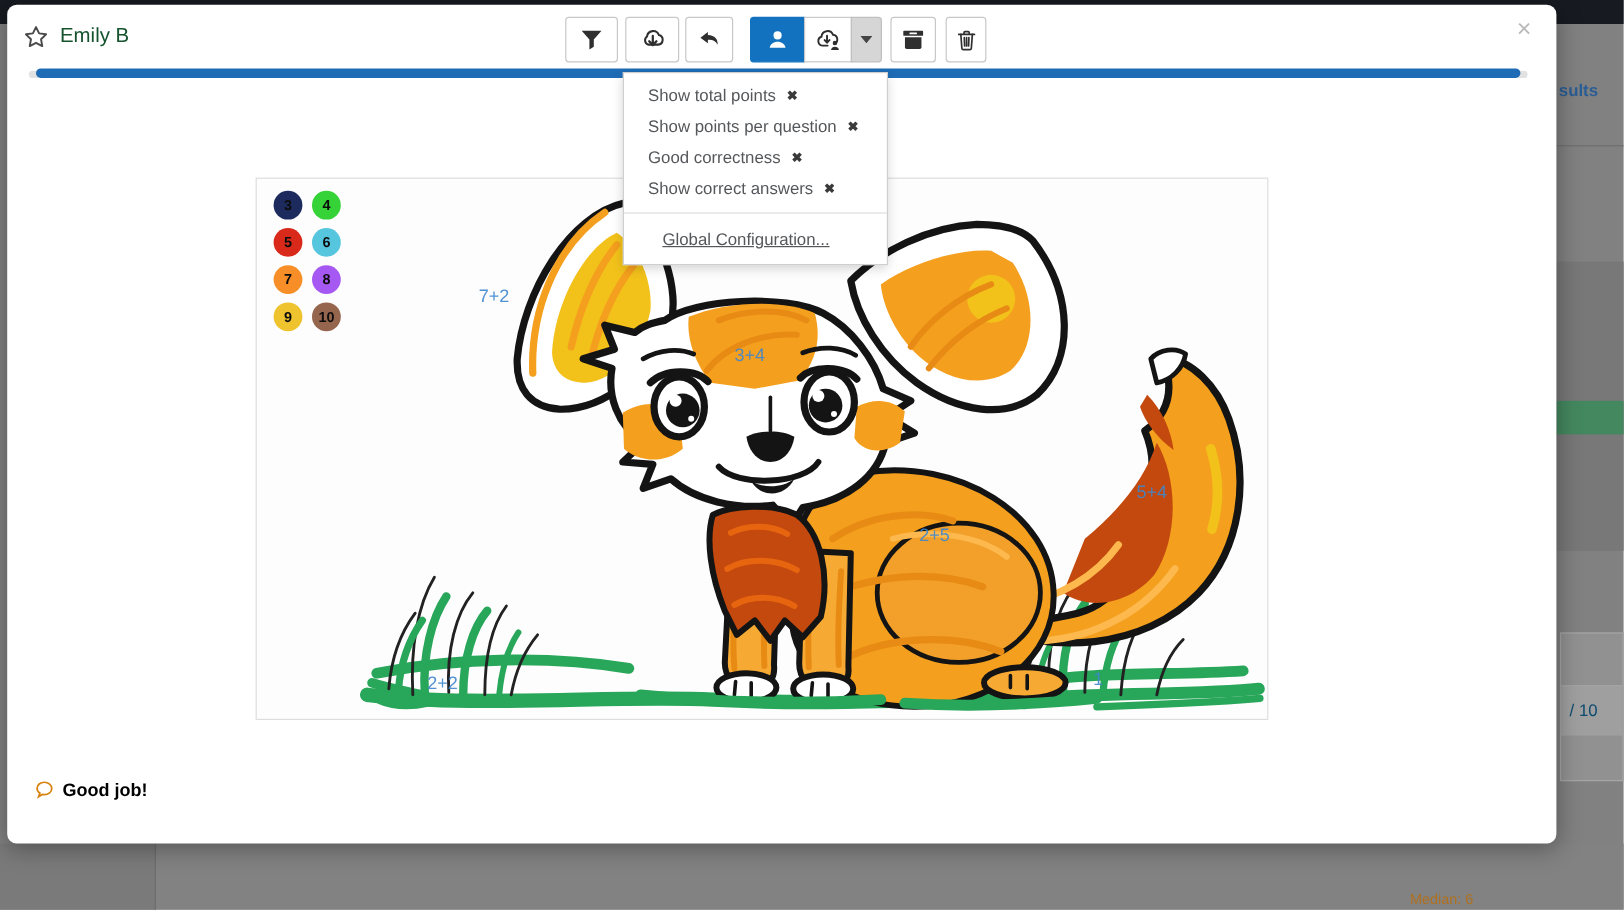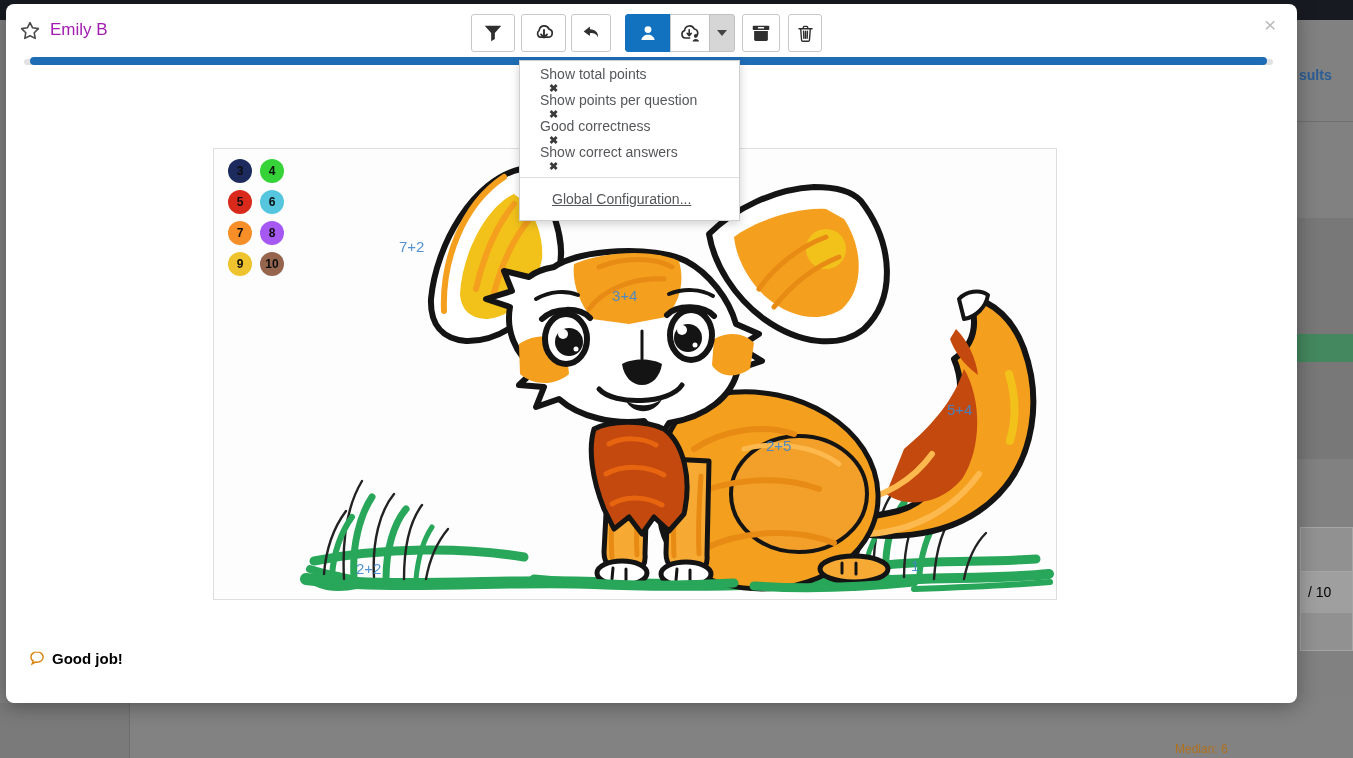--- a/index.html
+++ b/index.html
@@ -8,51 +8,51 @@
     font-family:"Liberation Sans",sans-serif;background:#818181;
   }
   
   .bg-topbar{position:absolute;left:0;top:0;width:1353px;height:20px;background:#171b21;}
   .bg-results{position:absolute;left:1299px;top:51px;font-size:14px;font-weight:700;color:#2a5d95;margin-top:16px;}
   .bg-divider-h{position:absolute;height:1px;background:#6f6f6f;}
   .bg-panel-dark{position:absolute;left:1297px;top:218px;width:56px;height:241px;background:#787878;}
   .bg-green-bar{position:absolute;left:1297px;top:334px;width:56px;height:28px;background:#44885f;}
   .bg-score-box{position:absolute;left:1300px;top:527px;width:53px;height:124px;background:#919191;border:1px solid #a6a6a6;box-sizing:border-box;}
   .bg-score-row{position:absolute;left:0;top:43px;width:100%;height:42px;background:#9f9f9f;border-top:1px solid #a6a6a6;box-sizing:border-box;}
-  .bg-score-text{position:absolute;left:7px;top:12px;font-size:14px;color:#000000;}
+  .bg-score-text{position:absolute;left:7px;top:12px;font-size:14px;color:#0c4a6e;}
   .bg-bottom{position:absolute;left:0;top:703px;width:1353px;height:55px;background:#828282;}
   .bg-bottom-side{position:absolute;left:0;top:0;width:130px;height:55px;background:#7a7a7a;border-right:1px solid #6d6d6d;box-sizing:border-box;}
   .bg-chart-title{position:absolute;left:0;top:5px;width:1353px;text-align:center;font-size:17.5px;color:#2c2c2c;}
   .bg-median{position:absolute;left:1175px;top:39px;font-size:12px;color:#b0701e;}
   
   .modal{
     position:absolute;left:6px;top:4px;width:1291px;height:699px;background:#ffffff;
     border-radius:8px;box-shadow:0 3px 20px rgba(0,0,0,.35);
   }
   .star{position:absolute;left:12px;top:15px;width:24px;height:24px;cursor:pointer;}
-  .student-name{position:absolute;left:44px;top:16px;font-size:17px;color:#a21caf;}
+  .student-name{position:absolute;left:44px;top:16px;font-size:17px;color:#14532d;}
   .close-x{position:absolute;left:1258px;top:10px;font-size:21px;color:#b9b9b9;cursor:pointer;line-height:1;}
   
   .toolbar{position:absolute;left:465px;top:10px;display:flex;align-items:flex-start;}
   .tbtn{
     height:38px;background:#fff;border:1px solid #c8c8c8;border-radius:3px;
     display:flex;align-items:center;justify-content:center;color:#2f2f2f;cursor:pointer;box-sizing:border-box;
   }
   .tbtn svg{display:block;}
   .tbtn.active{background:#1272bf;border-color:#1272bf;color:#fff;}
   .tbtn.caret{background:#d6d6d6;border-color:#c0c0c0;}
   
   .progress-track{position:absolute;left:18px;top:55px;width:1249px;height:6px;border-radius:3px;background:#e2e2e2;}
   .progress-bar{position:absolute;left:24px;top:53px;width:1237px;height:8px;border-radius:4px;background:#1e6cb5;}
   
   .dropdown{
     position:absolute;left:513px;top:56px;width:219px;background:#fff;border:1px solid #cfcfcf;
     box-shadow:0 3px 9px rgba(0,0,0,.18);z-index:30;padding:5px 0 6px 0;
   }
-  .dd-item{height:26px;display:flex;align-items:flex-start;padding:0 12px 0 20px;font-size:14px;color:#55575a;cursor:pointer;flex-direction:column;}
+  .dd-item{height:26px;display:flex;align-items:center;padding:0 12px 0 20px;font-size:14px;color:#55575a;cursor:pointer;}
   .dd-item .x{margin-left:9px;font-size:11px;font-weight:700;color:#3a3a3a;}
   .dd-sep{height:1px;background:#dedede;margin:7px 0 6px 0;}
   .dd-footer{height:30px;display:flex;align-items:center;padding:0 12px 0 32px;font-size:14px;color:#55575a;cursor:pointer;text-decoration:underline;}
   
   .instruction{position:absolute;left:22px;top:112px;font-size:15px;font-weight:700;color:#5f6163;}
   .canvas{
     position:absolute;left:207px;top:144px;width:842px;height:450px;background:#fdfdfd;
     border:1px solid #dedede;box-sizing:content-box;z-index:5;
   }
   .legend{position:absolute;left:0;top:0;width:90px;height:140px;}

